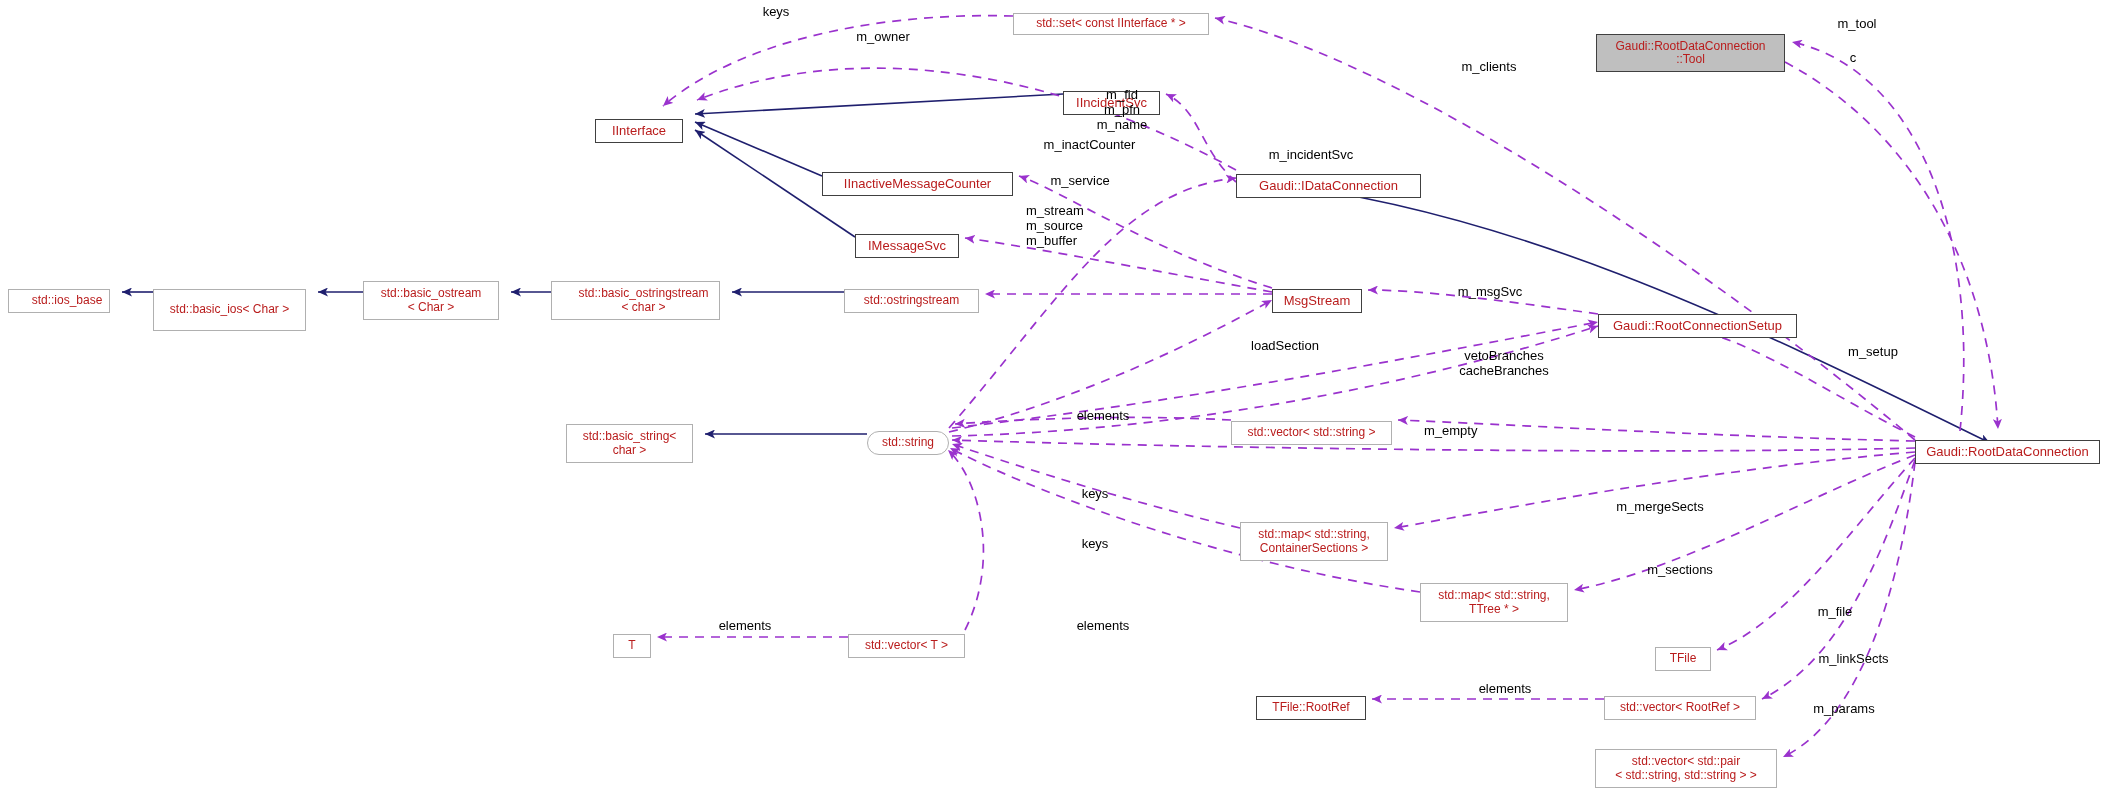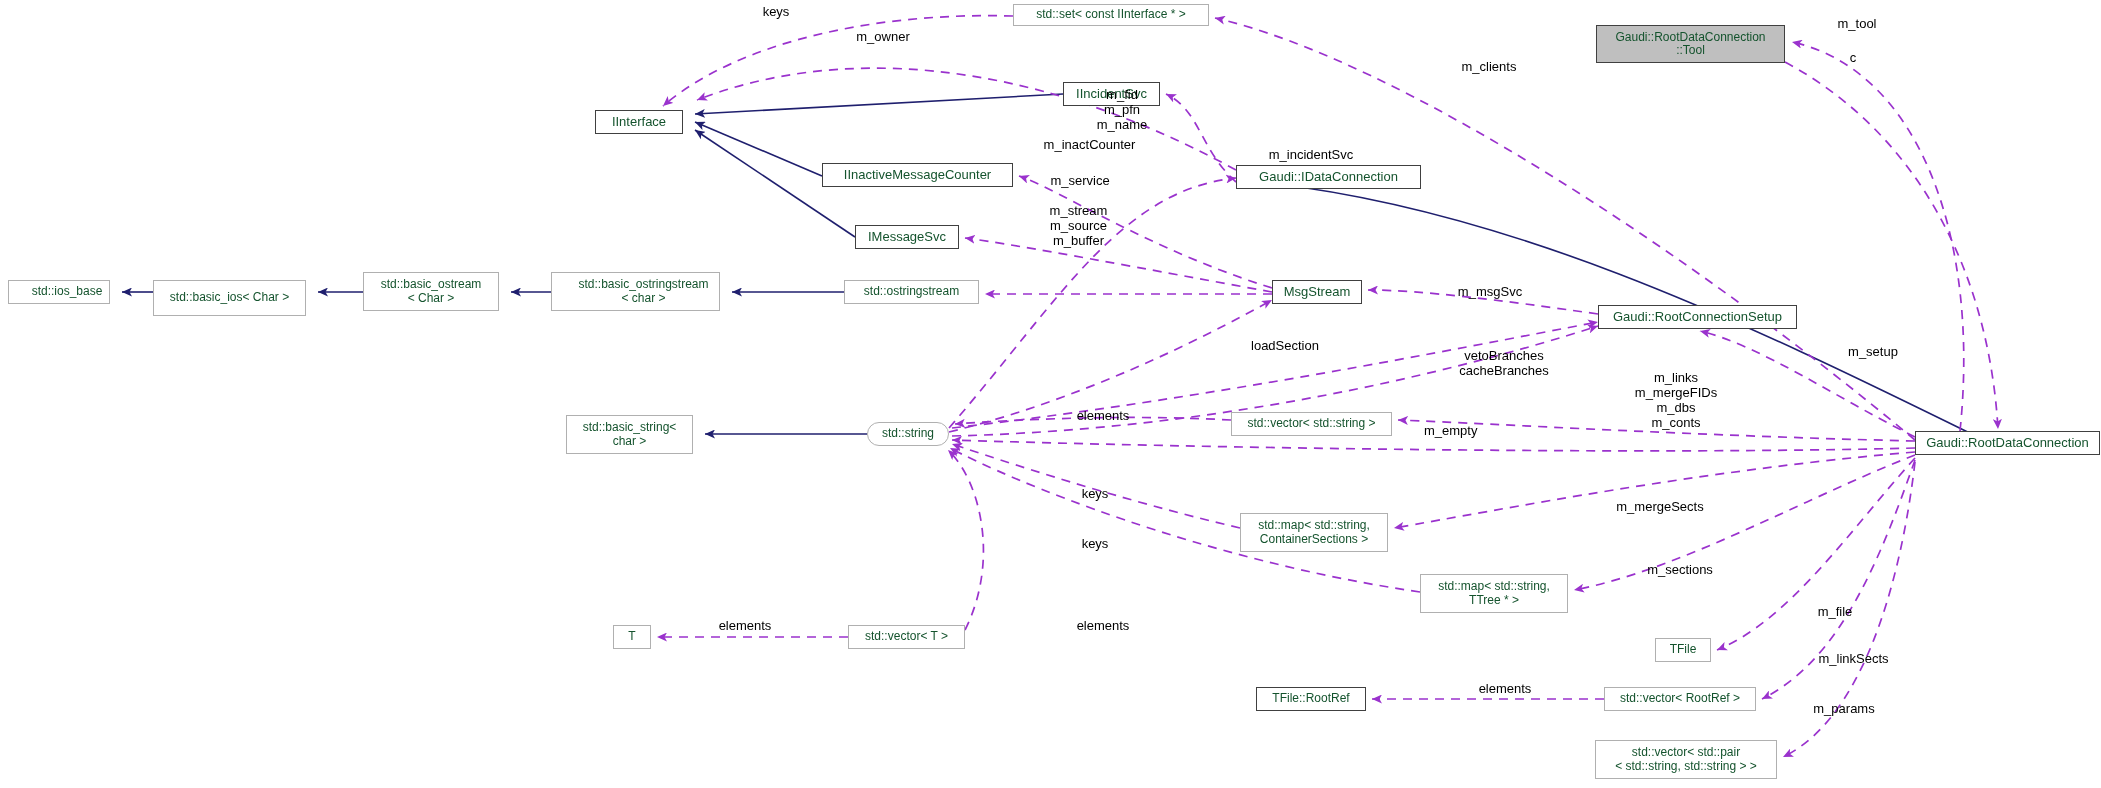--- a/index.html
+++ b/index.html
@@ -27,22 +27,23 @@
   .node {
     position: absolute;
     box-sizing: border-box;
     display: flex;
     align-items: center;
     justify-content: center;
     text-align: center;
     line-height: 1.12;
     background: #ffffff;
     border: 1px solid #b0b0b0;
-    color: #14532d;
+    color: #b91c1c;
     white-space: pre;
+    margin-top: 9px;
   }
   .node.strong {
     border: 1px solid #404040;
   }
   .node.highlight {
     background: #bfbfbf;
     border: 1px solid #404040;
   }
   .edge-label {
     position: absolute;
@@ -141,21 +142,21 @@
 
   <div class="node normal" style="left: 1013px; top: 4px; width: 196px; height: 22px; font-size: 12px;"><span>std::set&lt; const IInterface * &gt;</span></div>
   <div class="node highlight" style="left: 1596px; top: 25px; width: 189px; height: 38px; font-size: 12px;"><span>Gaudi::RootDataConnection
 ::Tool</span></div>
   <div class="node strong" style="left: 595px; top: 110px; width: 88px; height: 24px; font-size: 13px;"><span>IInterface</span></div>
   <div class="node strong" style="left: 1063px; top: 82px; width: 97px; height: 24px; font-size: 13px;"><span>IIncidentSvc</span></div>
   <div class="node strong" style="left: 822px; top: 163px; width: 191px; height: 24px; font-size: 13px;"><span>IInactiveMessageCounter</span></div>
   <div class="node strong" style="left: 1236px; top: 165px; width: 185px; height: 24px; font-size: 13px;"><span>Gaudi::IDataConnection</span></div>
   <div class="node strong" style="left: 855px; top: 225px; width: 104px; height: 24px; font-size: 13px;"><span>IMessageSvc</span></div>
   <div class="node normal" style="left: 8px; top: 280px; width: 102px; height: 24px; font-size: 12px; padding-left: 16px;"><span>std::ios_base</span></div>
-  <div class="node normal" style="left: 153px; top: 280px; width: 153px; height: 36px; font-size: 12px;"><span>std::basic_ios&lt; Char &gt;</span></div>
+  <div class="node normal" style="left: 153px; top: 280px; width: 153px; height: 42px; font-size: 12px;"><span>std::basic_ios&lt; Char &gt;</span></div>
   <div class="node normal" style="left: 363px; top: 272px; width: 136px; height: 39px; font-size: 12px;"><span>std::basic_ostream
 &lt; Char &gt;</span></div>
   <div class="node normal" style="left: 551px; top: 272px; width: 169px; height: 39px; font-size: 12px; padding-left: 16px;"><span>std::basic_ostringstream
 &lt; char &gt;</span></div>
   <div class="node normal" style="left: 844px; top: 280px; width: 135px; height: 24px; font-size: 12px;"><span>std::ostringstream</span></div>
   <div class="node strong" style="left: 1272px; top: 280px; width: 90px; height: 24px; font-size: 13px;"><span>MsgStream</span></div>
   <div class="node strong" style="left: 1598px; top: 305px; width: 199px; height: 24px; font-size: 13px;"><span>Gaudi::RootConnectionSetup</span></div>
   <div class="node normal" style="left: 566px; top: 415px; width: 127px; height: 39px; font-size: 12px;"><span>std::basic_string&lt;
 char &gt;</span></div>
   <div class="node normal" style="left: 867px; top: 422px; width: 82px; height: 24px; font-size: 12px; border-radius: 12px;"><span>std::string</span></div>
@@ -177,32 +178,28 @@
   <div class="edge-label" style="left: 1822px; top: 17px; width: 70px; font-size: 13px; text-align: center;"><span>m_tool</span></div>
   <div class="edge-label" style="left: 838px; top: 30px; width: 90px; font-size: 13px; text-align: center;"><span>m_owner</span></div>
   <div class="edge-label" style="left: 1838px; top: 51px; width: 30px; font-size: 13px; text-align: center;"><span>c</span></div>
   <div class="edge-label" style="left: 1444px; top: 60px; width: 90px; font-size: 13px; text-align: center;"><span>m_clients</span></div>
   <div class="edge-label" style="left: 1077px; top: 88px; width: 90px; font-size: 13px; text-align: center;"><span>m_fid
 m_pfn
 m_name</span></div>
   <div class="edge-label" style="left: 1021px; top: 138px; width: 137px; font-size: 13px; text-align: center;"><span>m_inactCounter</span></div>
   <div class="edge-label" style="left: 1243px; top: 148px; width: 136px; font-size: 13px; text-align: center;"><span>m_incidentSvc</span></div>
   <div class="edge-label" style="left: 1030px; top: 174px; width: 100px; font-size: 13px; text-align: center;"><span>m_service</span></div>
-  <div class="edge-label" style="left: 1026px; top: 204px; width: 105px; font-size: 13px; text-align: center;"><span>m_stream
+  <div class="edge-label" style="left: 1026px; top: 204px; width: 105px; font-size: 13px; text-align: left;"><span>m_stream
 m_source
 m_buffer</span></div>
   <div class="edge-label" style="left: 1440px; top: 285px; width: 100px; font-size: 13px; text-align: center;"><span>m_msgSvc</span></div>
   <div class="edge-label" style="left: 1230px; top: 339px; width: 110px; font-size: 13px; text-align: center;"><span>loadSection</span></div>
   <div class="edge-label" style="left: 1434px; top: 349px; width: 140px; font-size: 13px; text-align: center;"><span>vetoBranches
 cacheBranches</span></div>
   <div class="edge-label" style="left: 1828px; top: 345px; width: 90px; font-size: 13px; text-align: center;"><span>m_setup</span></div>
-  <div class="edge-label" style="left: 1606px; top: 371px; width: 140px; font-size: 13px; text-align: center;"><span>m_links
-m_mergeFIDs
-m_dbs
-m_conts</span></div>
   <div class="edge-label" style="left: 1058px; top: 409px; width: 90px; font-size: 13px; text-align: center;"><span>elements</span></div>
   <div class="edge-label" style="left: 1424px; top: 424px; width: 90px; font-size: 13px; text-align: left;"><span>m_empty</span></div>
   <div class="edge-label" style="left: 1065px; top: 487px; width: 60px; font-size: 13px; text-align: center;"><span>keys</span></div>
   <div class="edge-label" style="left: 1590px; top: 500px; width: 140px; font-size: 13px; text-align: center;"><span>m_mergeSects</span></div>
   <div class="edge-label" style="left: 1065px; top: 537px; width: 60px; font-size: 13px; text-align: center;"><span>keys</span></div>
   <div class="edge-label" style="left: 1625px; top: 563px; width: 110px; font-size: 13px; text-align: center;"><span>m_sections</span></div>
   <div class="edge-label" style="left: 1800px; top: 605px; width: 70px; font-size: 13px; text-align: center;"><span>m_file</span></div>
   <div class="edge-label" style="left: 700px; top: 619px; width: 90px; font-size: 13px; text-align: center;"><span>elements</span></div>
   <div class="edge-label" style="left: 1058px; top: 619px; width: 90px; font-size: 13px; text-align: center;"><span>elements</span></div>
   <div class="edge-label" style="left: 1796px; top: 652px; width: 115px; font-size: 13px; text-align: center;"><span>m_linkSects</span></div>

